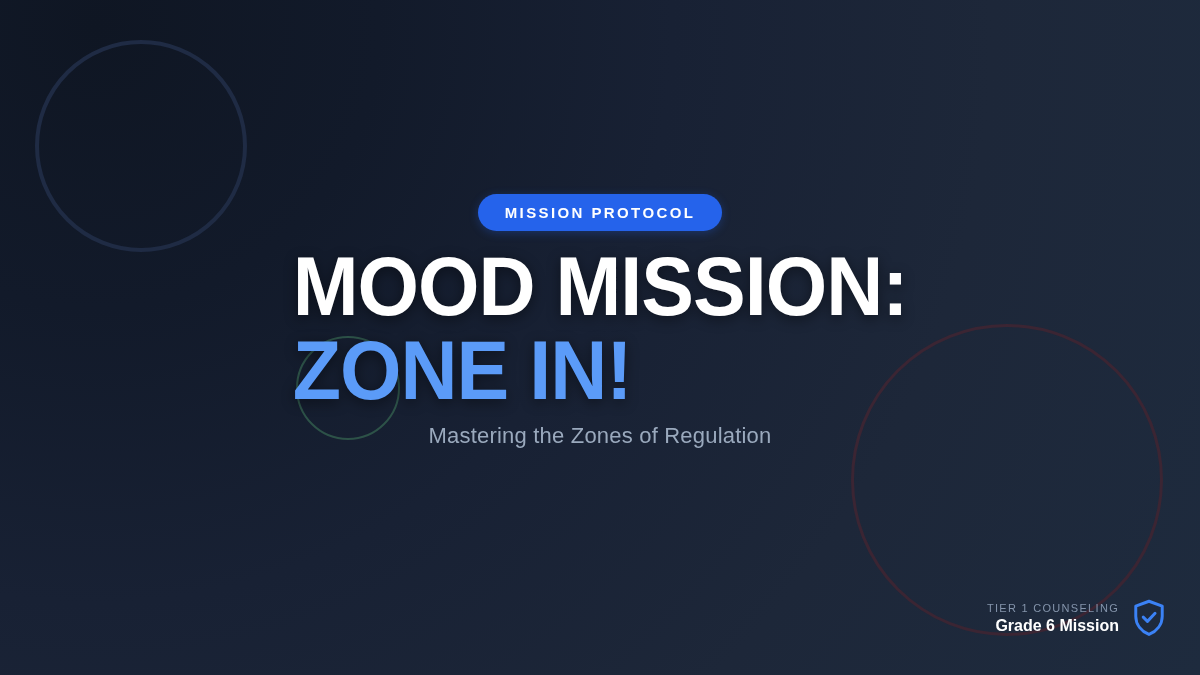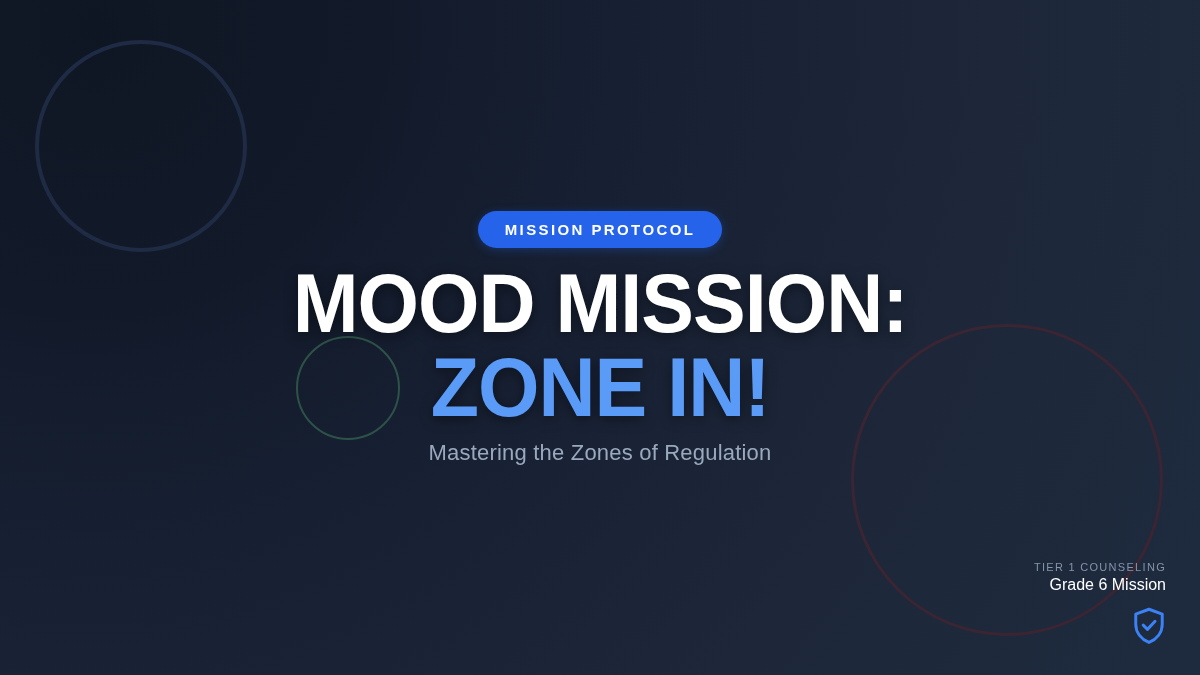--- a/index.html
+++ b/index.html
@@ -48,21 +48,21 @@
     top: 324px;
     width: 312px;
     height: 312px;
     border: 3px solid #3b2533;
   }
 
   
   .content {
     position: absolute;
     left: 0;
-    top: 17px;
+    top: 0;
     width: 1200px;
     height: 490px;
     display: flex;
     flex-direction: column;
     align-items: center;
   }
 
   .badge {
     margin-top: 194px;
     height: 37px;
@@ -75,21 +75,20 @@
     letter-spacing: 2.4px;
     display: flex;
     align-items: center;
     justify-content: center;
     box-shadow: 0 2px 10px rgba(37,99,235,0.30);
     white-space: nowrap;
   }
 
   .title {
     margin-top: 16px;
-    text-align: center;
     line-height: 0.95;
   }
   .title-line {
     display: block;
     font-size: 84px;
     font-weight: bold;
     letter-spacing: -1px;
     transform: scaleX(0.94);
     text-shadow: 0 3px 14px rgba(0,0,0,0.45);
     white-space: nowrap;
@@ -102,41 +101,40 @@
     font-size: 22px;
     color: #9aa9bd;
     letter-spacing: 0.2px;
     white-space: nowrap;
   }
 
   
   .footer {
     position: absolute;
     right: 34px;
-    bottom: 30px;
+    bottom: 38px;
     display: flex;
-    align-items: flex-end;
+    align-items: center;
     gap: 13px;
-    flex-direction: column;
   }
   .footer-text {
     display: flex;
     flex-direction: column;
     align-items: flex-end;
   }
   .footer-kicker {
     font-size: 11px;
     letter-spacing: 1.3px;
     color: #8494ab;
     white-space: nowrap;
   }
   .footer-title {
     margin-top: 3px;
     font-size: 16px;
-    font-weight: normal;
+    font-weight: bold;
     color: #ffffff;
     white-space: nowrap;
   }
   .shield-icon { display: block; }
 </style>
 </head>
 <body>
 
 <div class="slide">
 

